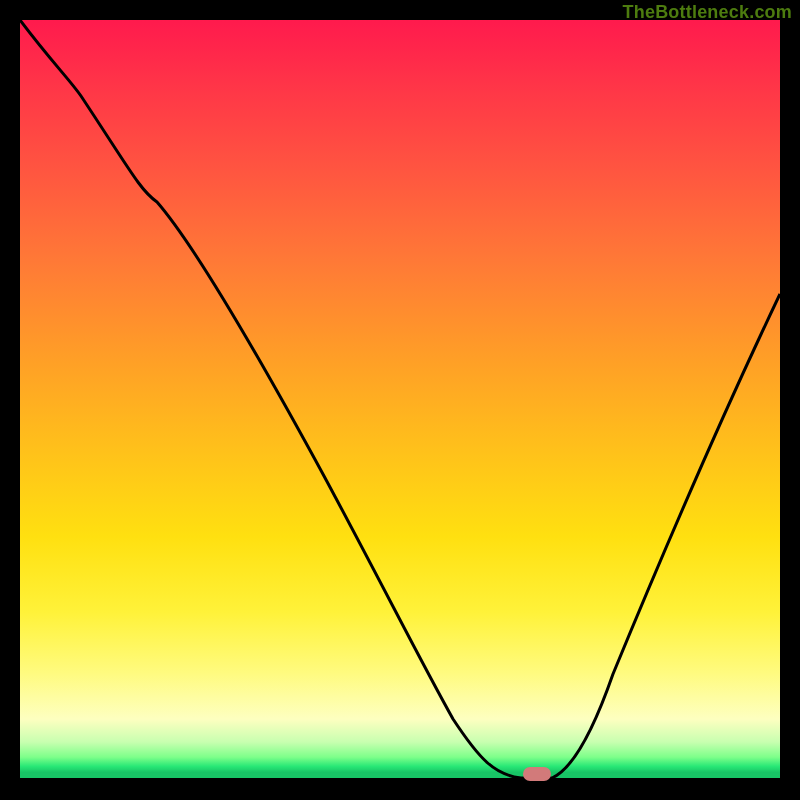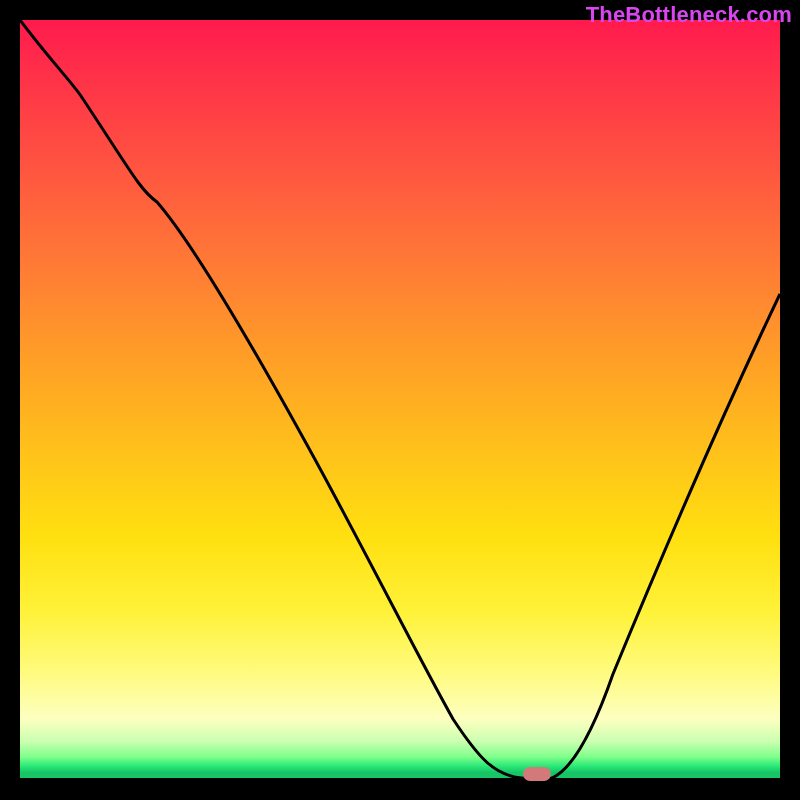--- a/index.html
+++ b/index.html
@@ -57,23 +57,23 @@
     height: 14px;
     border-radius: 7px;
     background: #d27a7a;
     transform: translate(-50%, -50%);
   }
   .watermark {
     position: absolute;
     top: 2px;
     right: 8px;
     font-family: Arial, Helvetica, sans-serif;
-    font-size: 22px;
+    font-size: 18px;
     font-weight: 600;
-    color: #d946ef;
+    color: #4d7c0f;
     letter-spacing: 0.2px;
   }
 </style>
 </head>
 <body>
 
 <div class="frame">
   <div class="plot-area">
     <svg class="curve-svg" viewBox="0 0 760 760" preserveAspectRatio="none">
       <path d="M 0 0

